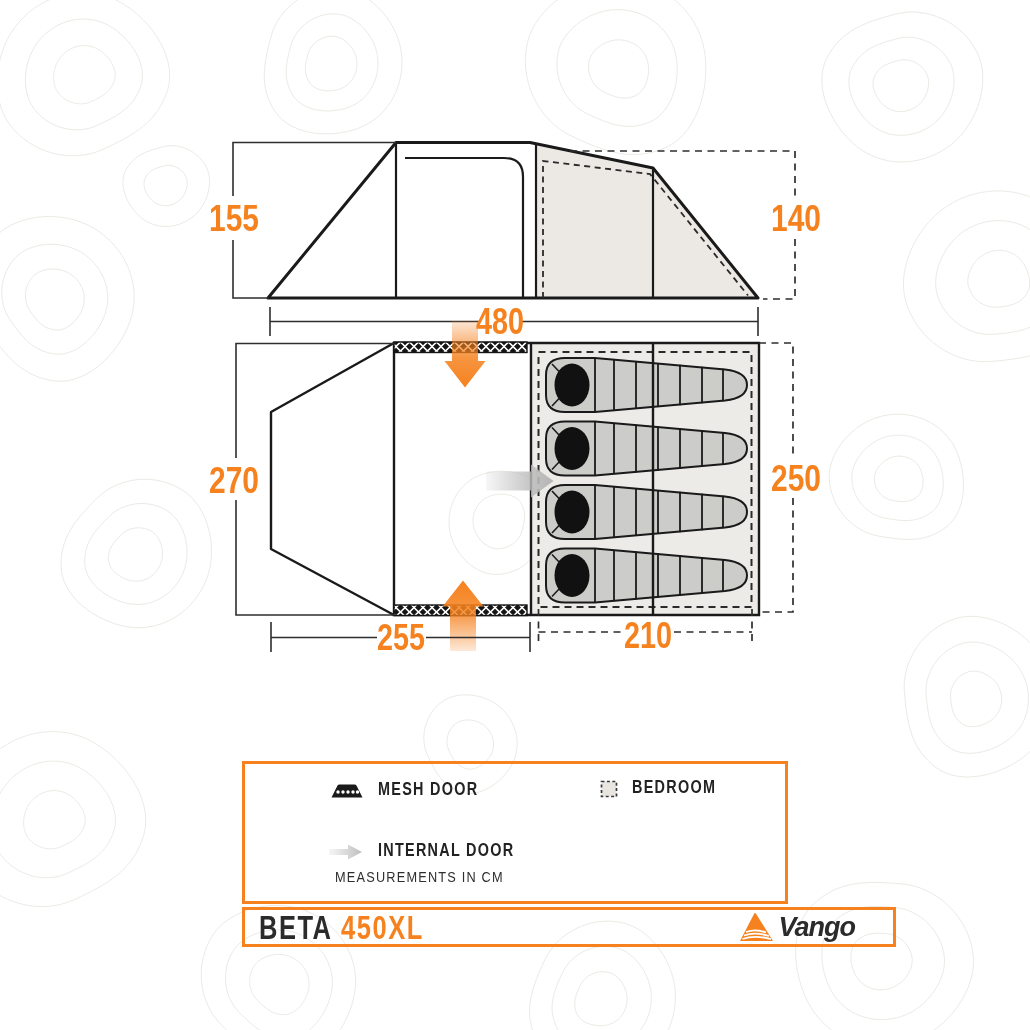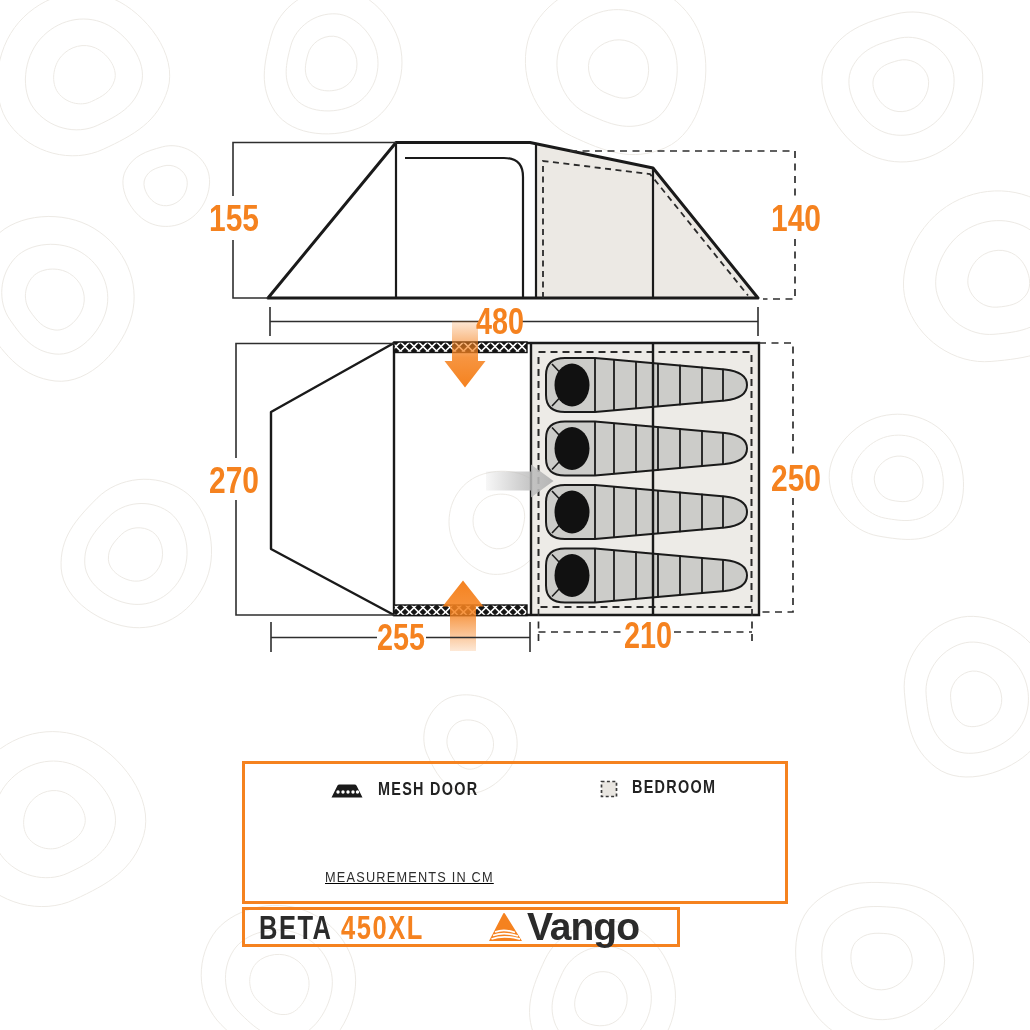--- a/index.html
+++ b/index.html
@@ -2,35 +2,35 @@
 <html><head>
 <meta charset="utf-8">
 <style>
   html,body{margin:0;padding:0;background:#ffffff;}
   body{width:1030px;height:1030px;position:relative;overflow:hidden;
        font-family:"Liberation Sans",sans-serif;}
   svg.layer{position:absolute;left:0;top:0;}
   
   .panel{position:absolute;box-sizing:border-box;border:3px solid #F5821F;background:transparent;}
   .legend-box{left:242px;top:761px;width:546px;height:143px;}
-  .footer-bar{left:242px;top:907px;width:438px;height:40px;
+  .footer-bar{left:242px;top:907px;width:654px;height:40px;
               display:flex;align-items:center;justify-content:space-between;
               padding:0 38px 0 14px;}
   .lrow{position:absolute;display:flex;height:24px;margin-left:35px;}
   .licon{flex:0 0 auto;display:flex;align-items:center;}
   .llabel{margin-left:14px;font-weight:bold;font-size:18px;color:#222;
           letter-spacing:1.6px;white-space:nowrap;
           display:inline-block;transform:scaleX(0.80);transform-origin:0 50%;}
   .lnote{font-size:15px;font-weight:normal;color:#2e2e2e;letter-spacing:1.4px;
          white-space:nowrap;display:inline-block;transform:scaleX(0.85);transform-origin:0 50%;}
   .model{font-weight:bold;font-size:34px;letter-spacing:2px;white-space:nowrap;
          display:inline-block;transform:scaleX(0.75);transform-origin:0 50%;color:#2b2b2b;}
   .model .variant{color:#F5821F;}
   .brand-wrap{display:flex;align-items:center;}
-  .brand-text{font-weight:bold;font-size:39px;color:#2b2b2b;
+  .brand-text{font-weight:bold;font-style:italic;font-size:27px;color:#2b2b2b;
               letter-spacing:-1px;margin-left:2px;}
 </style>
 </head>
 <body>
 
 <svg class="layer" width="1030" height="1030" viewBox="0 0 1030 1030" aria-hidden="true">
   <defs>
     <path id="blob" vector-effect="non-scaling-stroke" d="M60,0 C57,24 42,36 22,50 C2,64 -28,62 -47,44 C-64,28 -67,-6 -53,-29 C-39,-52 -13,-63 11,-57 C35,-51 63,-26 60,0 Z" fill="none" stroke="#EDEAE5" stroke-width="1"></path>
   </defs>
   <g>
@@ -202,21 +202,35 @@
         <path d="M1.5,14.5 L7.5,2.5 Q8,1.5 9.5,1.5 L24.5,1.5 Q26,1.5 26.6,2.7 L32.5,14.5 Z" fill="#1a1a1a"></path>
         <circle cx="8" cy="9" r="1.7" fill="#fff"></circle>
           <circle cx="13" cy="9" r="1.7" fill="#fff"></circle>
         <circle cx="18" cy="9" r="1.7" fill="#fff"></circle>
           <circle cx="23" cy="9" r="1.7" fill="#fff"></circle>
         <circle cx="27.5" cy="9" r="1.7" fill="#fff"></circle>
       </svg>
     </span>
     <span class="llabel">MESH DOOR</span>
   </div>
-  <div class="lrow" style="left:45px;top:104px;text-decoration:underline;">
+  <div class="lrow" style="left:49px;top:76px;">
+    <span class="licon">
+      <svg width="35" height="18" viewBox="0 0 35 18">
+        <defs>
+            <linearGradient id="lgg" x1="0" y1="0" x2="1" y2="0">
+          <stop offset="0" stop-color="#C4C4C4" stop-opacity="0.15"></stop>
+          <stop offset="1" stop-color="#BDBDBD" stop-opacity="1"></stop>
+            </linearGradient>
+          </defs>
+        <path d="M0,6 L19,6 L19,1.5 L33,9 L19,16.5 L19,12 L0,12 Z" fill="url(#lgg)"></path>
+      </svg>
+    </span>
+    <span class="llabel">INTERNAL DOOR</span>
+  </div>
+  <div class="lrow" style="left:55px;top:104px;">
     <span class="lnote">MEASUREMENTS IN CM</span>
   </div>
   <div class="lrow" style="left:320px;top:13px;">
     <span class="licon">
       <svg width="18" height="18" viewBox="0 0 18 18">
         <rect x="1.5" y="1.5" width="15" height="15" fill="#E9E6E1" stroke="#3a3a3a" stroke-width="1.7" stroke-dasharray="3,2.4"></rect>
       </svg>
     </span>
     <span class="llabel">BEDROOM</span>
   </div>

